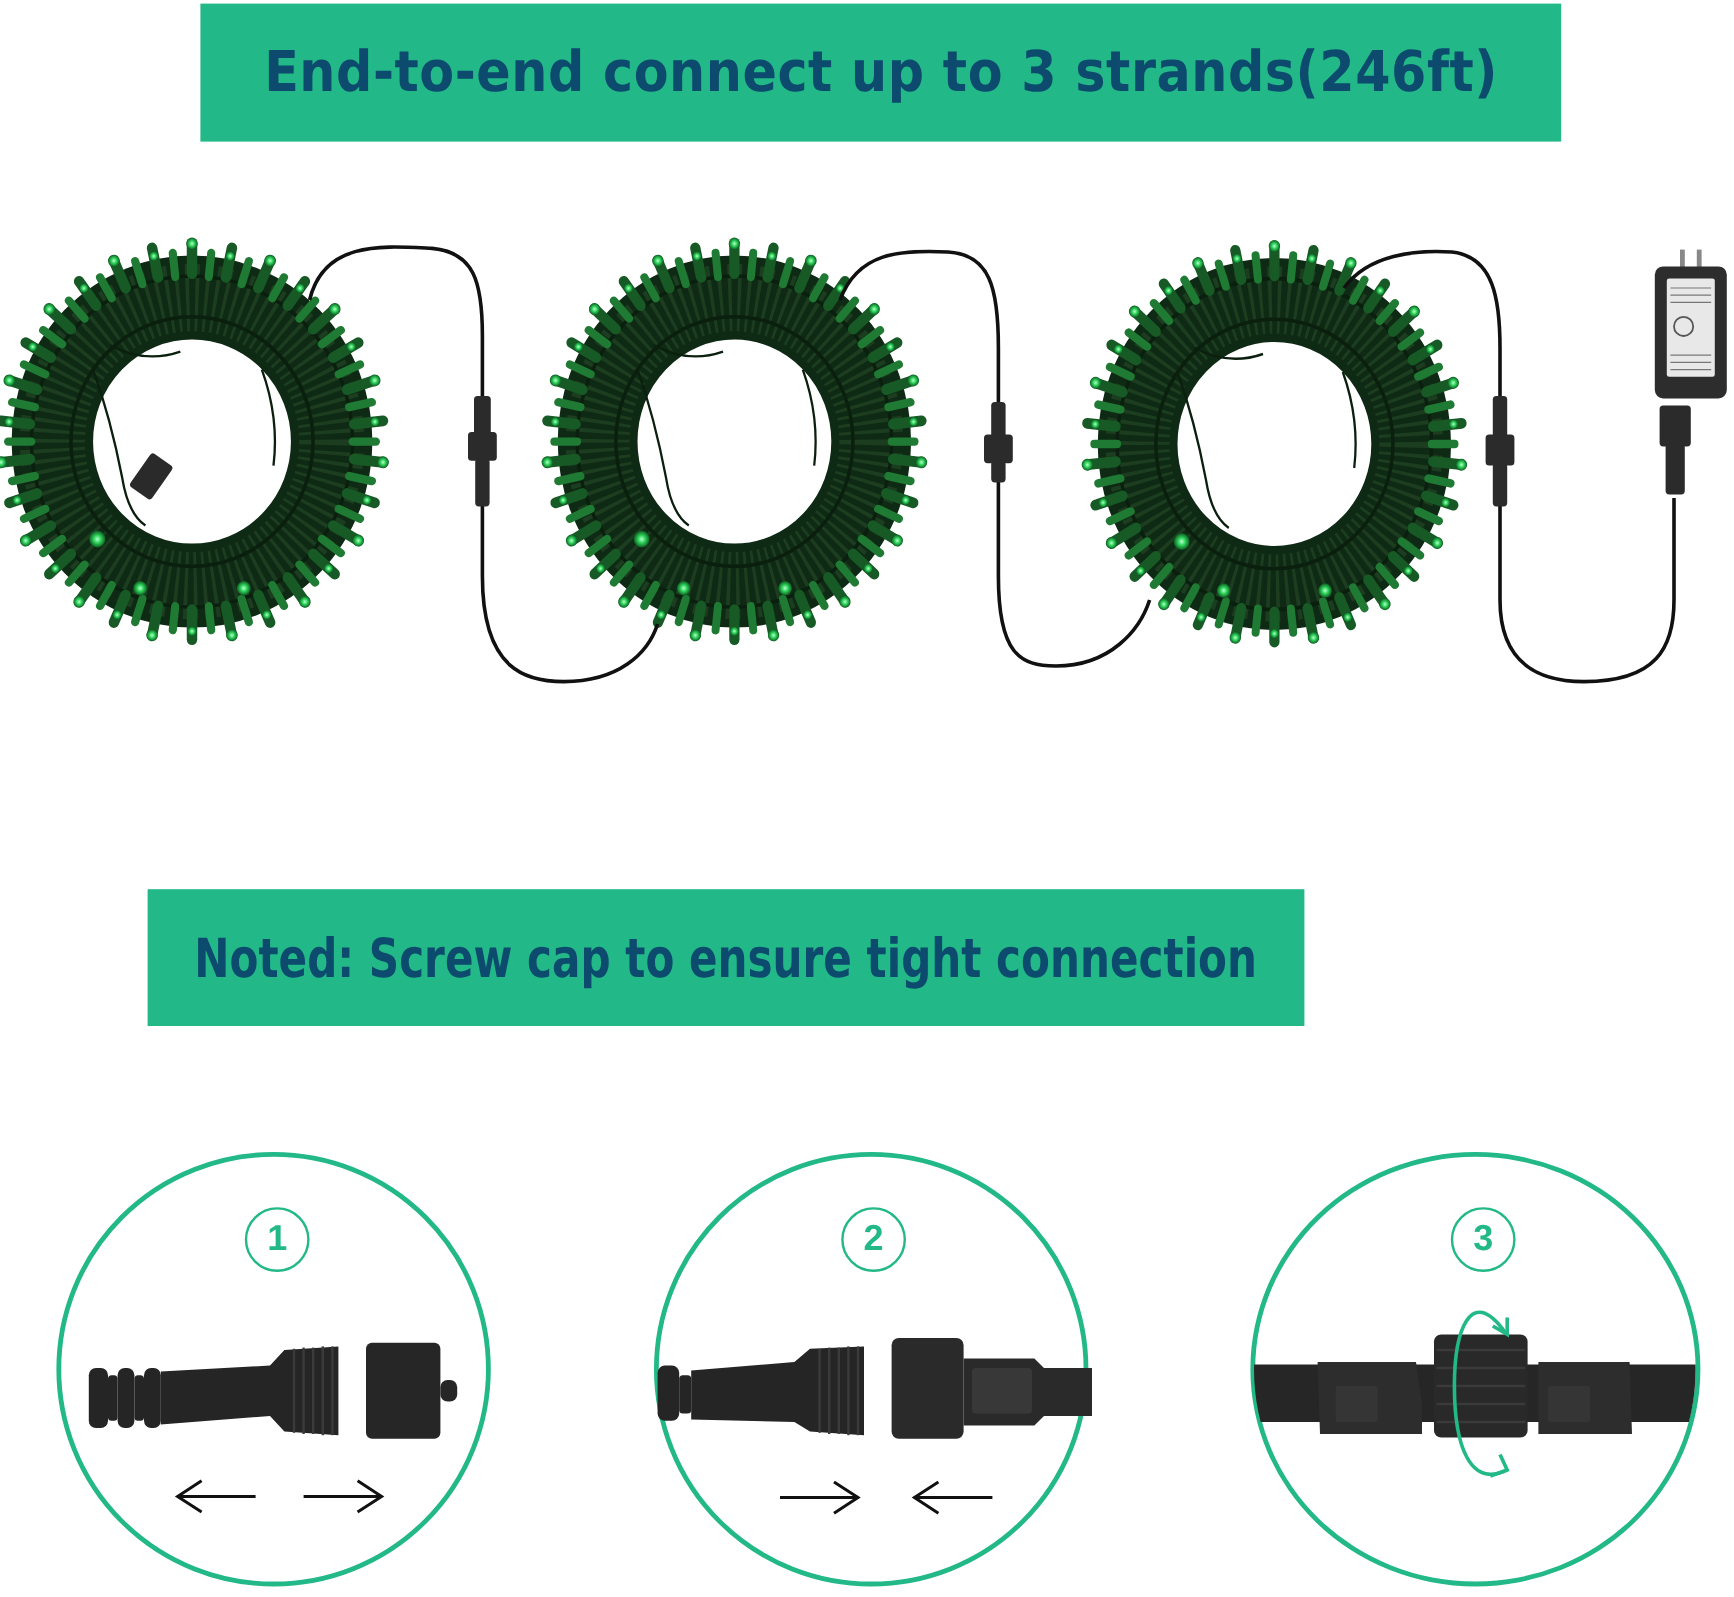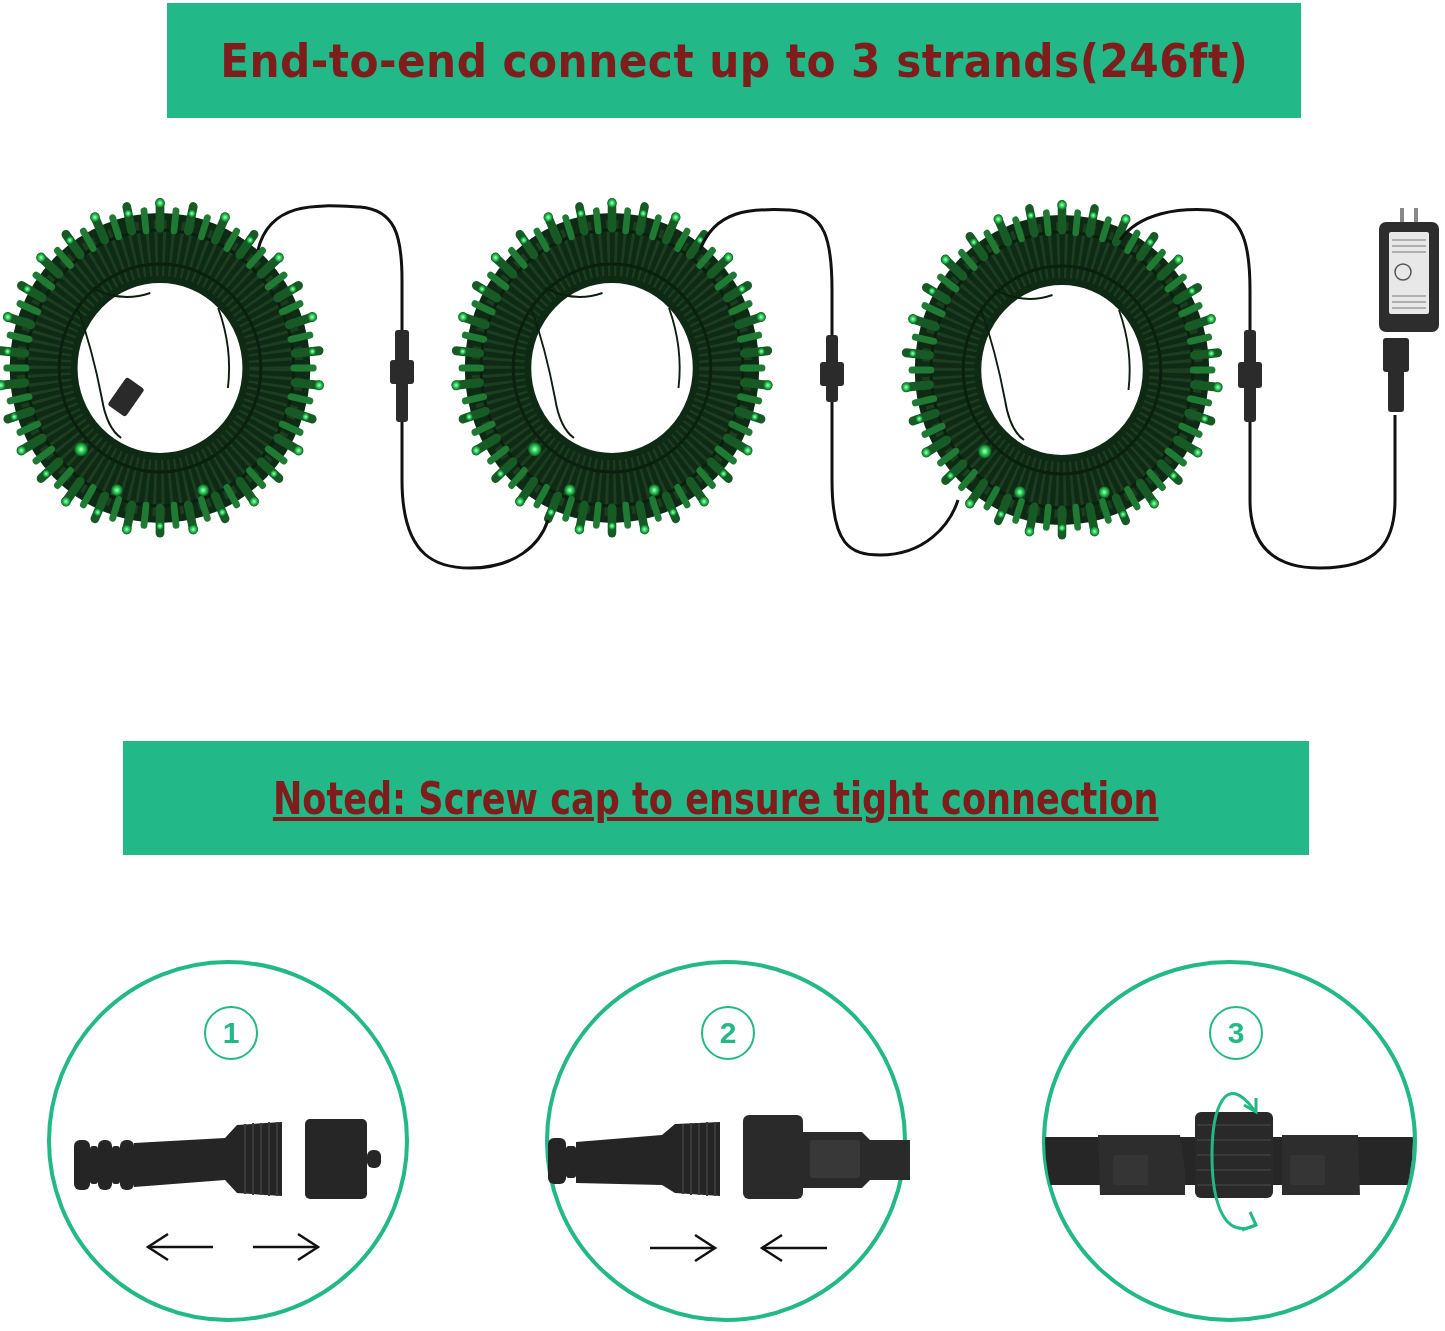--- a/index.html
+++ b/index.html
@@ -1,20 +1,20 @@
 <!DOCTYPE html>
 <html><head>
 <meta charset="utf-8">
 <style>
   html, body { margin:0; padding:0; background:#ffffff; }
   body { width:1445px; height:1331px; position:relative; overflow:hidden; font-family:"DejaVu Sans", sans-serif; }
-  .banner { position:absolute; background:#22b887; color:#7f1d1d; display:flex; align-items:center; justify-content:center; font-weight:bold; white-space:nowrap; }
+  .banner { position:absolute; background:#22b887; color:#0c4a6e; display:flex; align-items:center; justify-content:center; font-weight:bold; white-space:nowrap; }
   #banner-top { left:167px; top:3px; width:1134px; height:115px; font-size:47px; letter-spacing:0.5px; }
   #banner-top span { display:inline-block; transform:scaleX(0.9); }
-  #banner-mid { left:123px; top:741px; width:1186px; height:114px; font-size:45px;text-decoration:underline; }
+  #banner-mid { left:123px; top:741px; width:964px; height:114px; font-size:45px; }
   #banner-mid span { display:inline-block; transform:scaleX(0.78); }
   svg { position:absolute; left:0; top:0; }
   .step-circle { position:absolute; width:362px; height:362px; border:4px solid #22b887; border-radius:50%; box-sizing:border-box; }
   .step-badge { position:absolute; width:54px; height:54px; border:2px solid #22b887; border-radius:50%; box-sizing:border-box; color:#22b887; font-weight:bold; font-size:30px; display:flex; align-items:center; justify-content:center; font-family:"Liberation Sans", sans-serif; }
 </style>
 </head>
 <body>
 
 <div id="banner-top" class="banner">
   <span>End-to-end connect up to 3 strands(246ft)</span>

